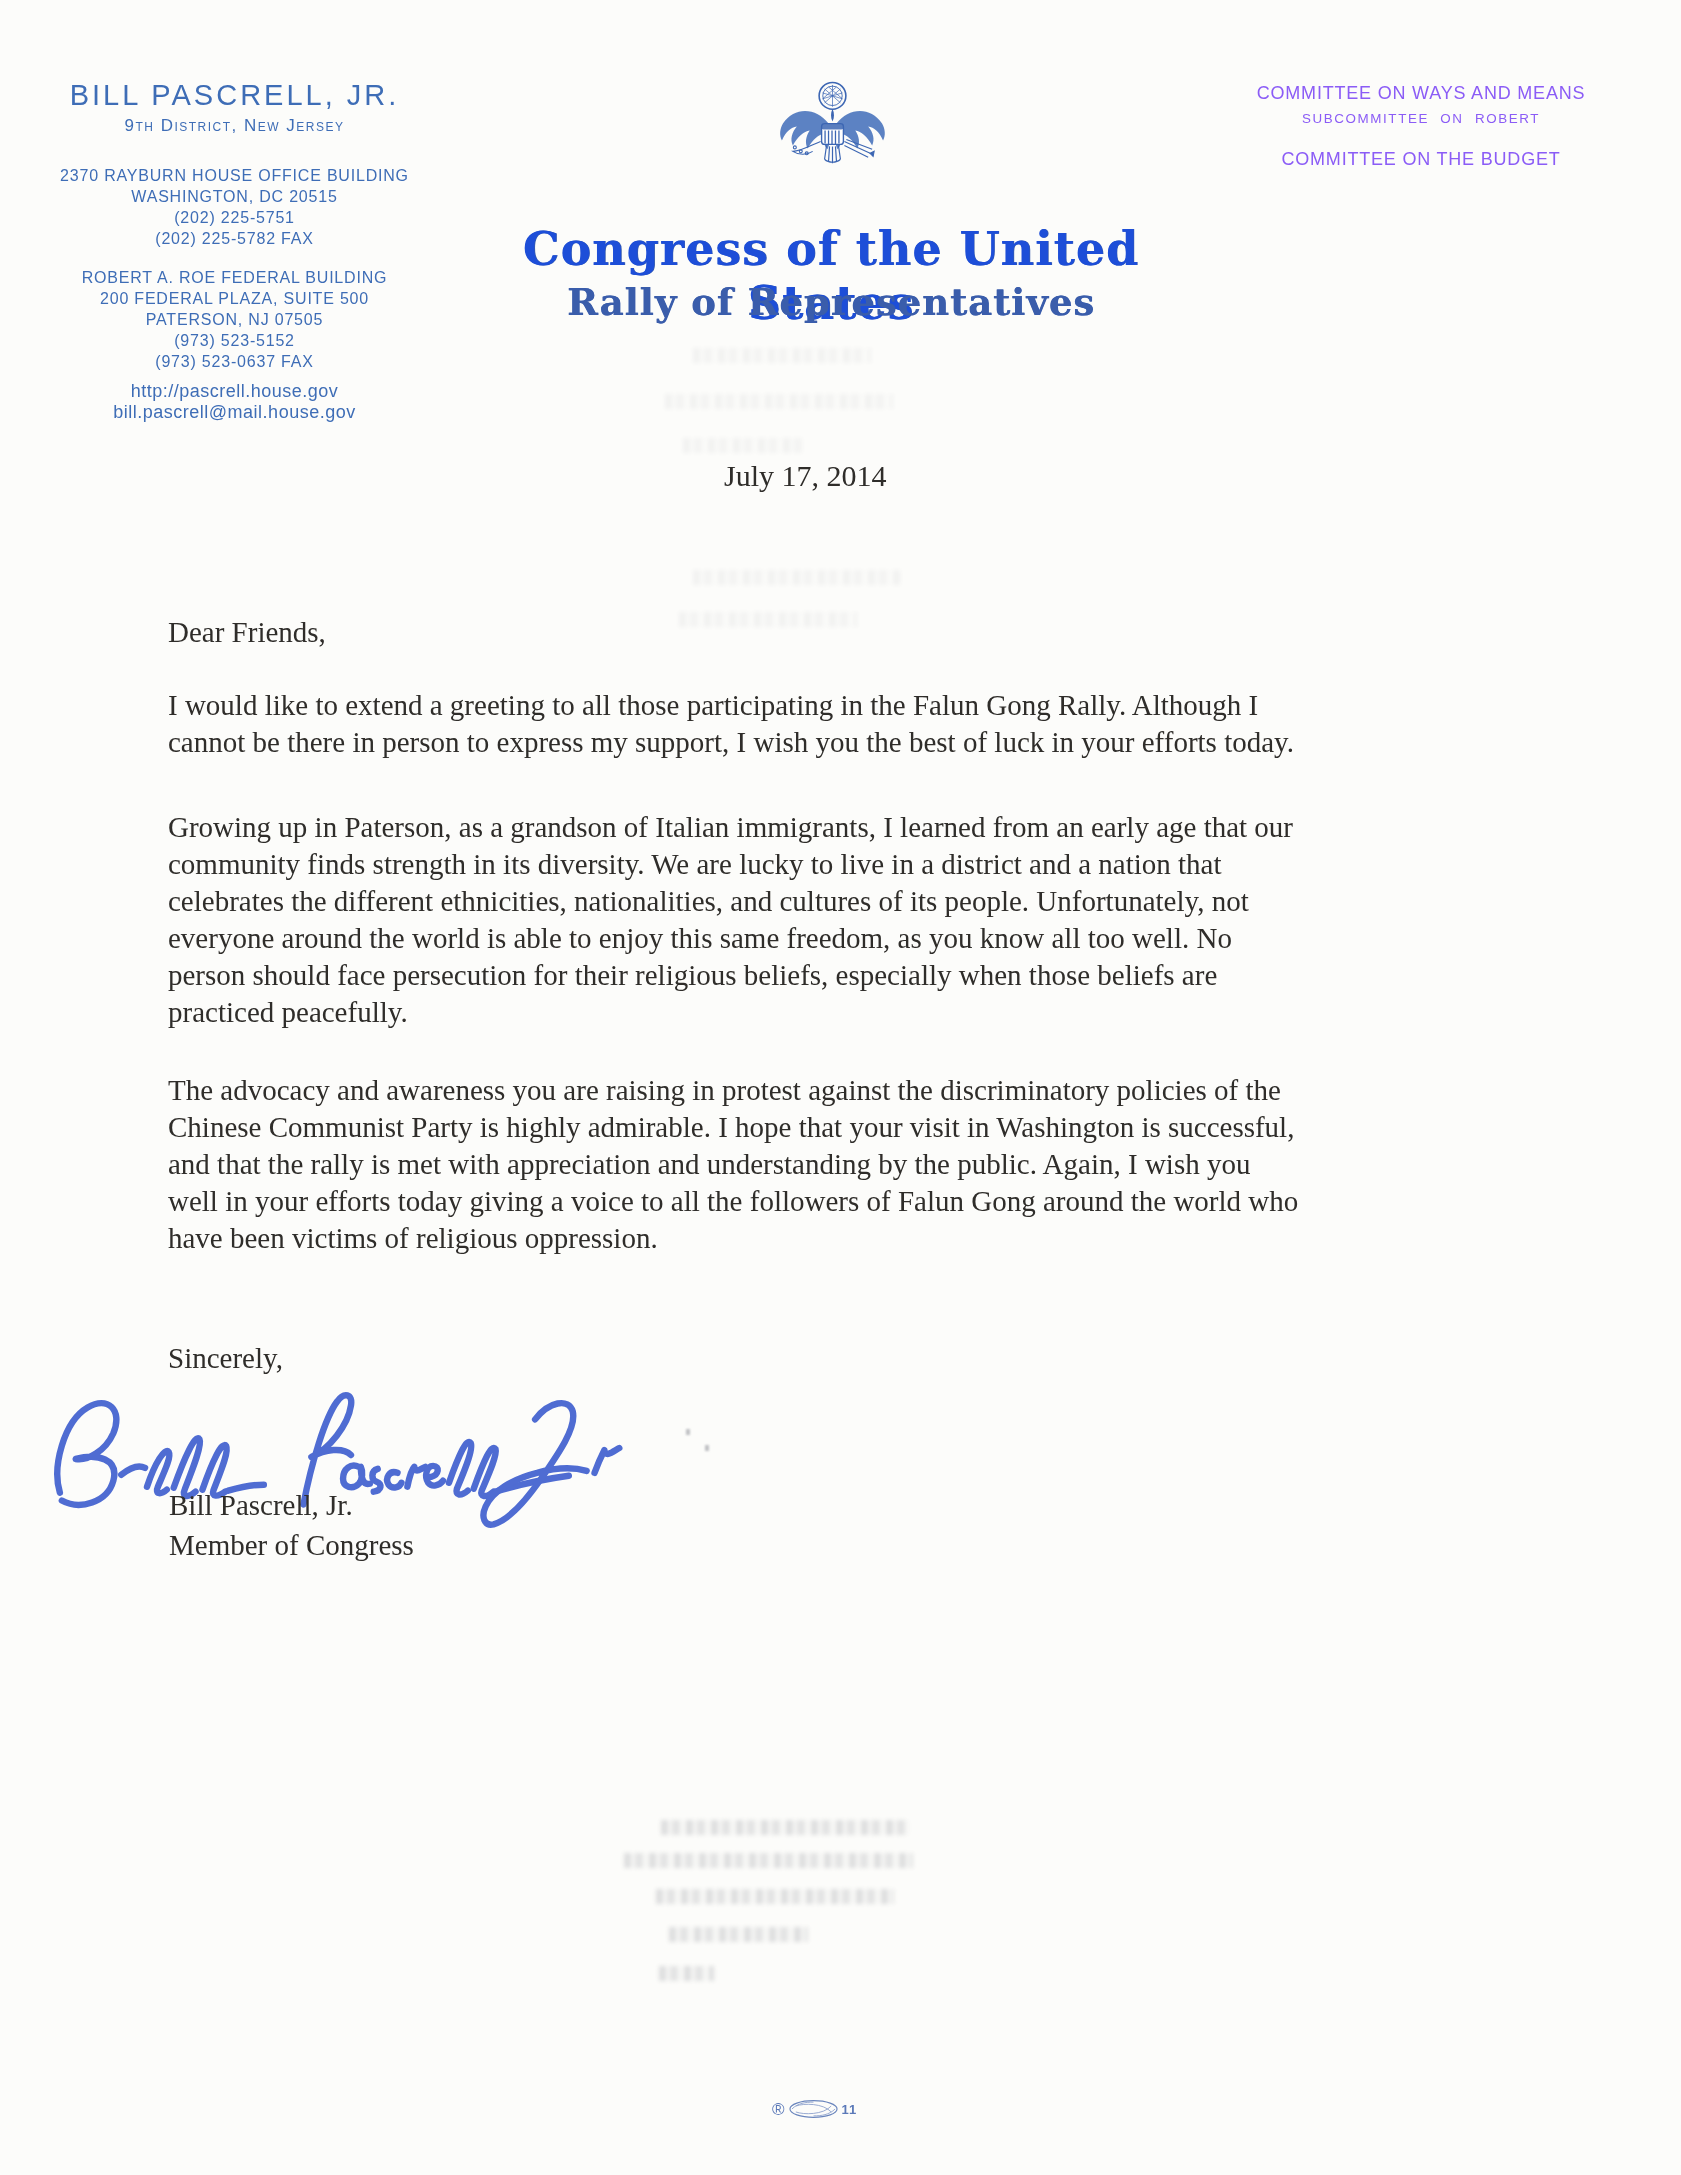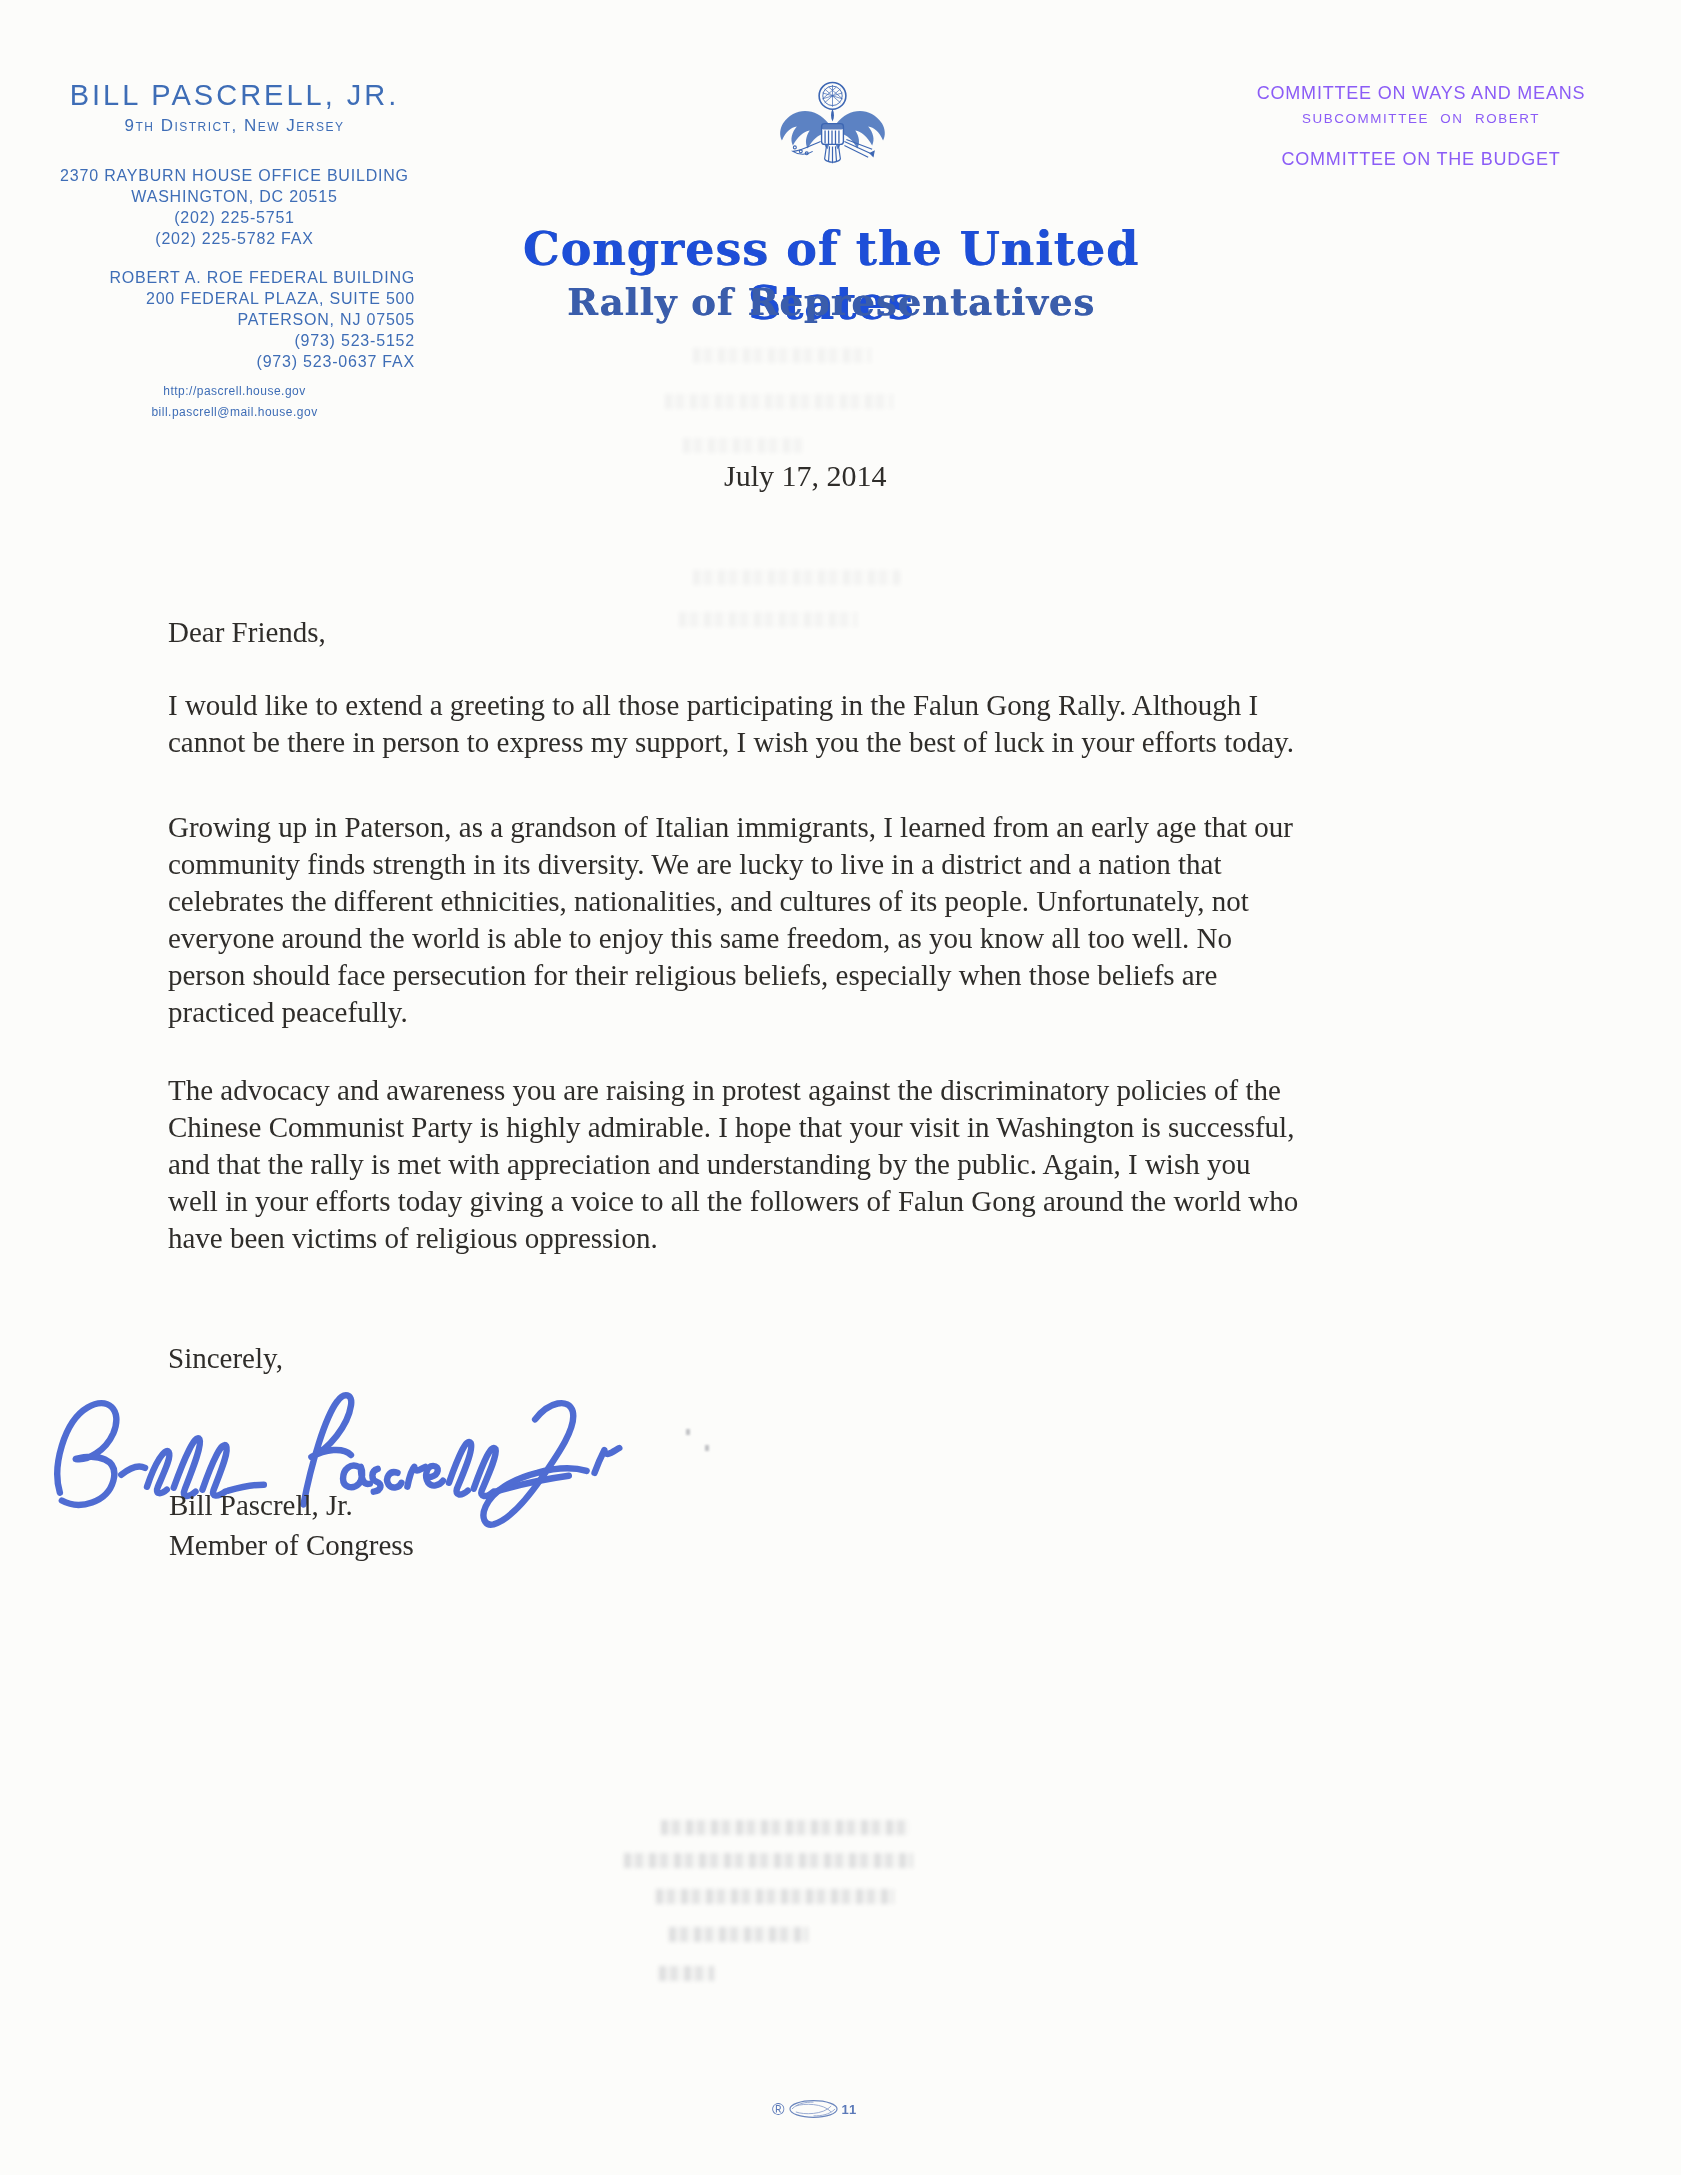--- a/index.html
+++ b/index.html
@@ -9,22 +9,22 @@
     font-family:"Liberation Serif", serif; color:#2f2d2a;
   }
   
   .lh-left {
     position:absolute; left:54px; top:79px; width:361px; text-align:center;
     color:#3e6db6; font-family:"Liberation Sans", sans-serif;
   }
   .lh-name { font-size:29px; letter-spacing:3px; }
   .lh-district { font-size:17px; font-variant:small-caps; letter-spacing:1.5px; margin-top:4px; }
   .lh-block { font-size:16px; letter-spacing:0.8px; line-height:21px; margin-top:29px; white-space:pre-line; }
-  .lh-block.nj { margin-top:18px;text-align:right; }
-  .lh-web { font-size:12px; letter-spacing:0.5px; line-height:21px; margin-top:9px; white-space:pre-line; }
+  .lh-block.nj { margin-top:18px; }
+  .lh-web { font-size:18px; letter-spacing:0.5px; line-height:21px; margin-top:9px; white-space:pre-line; }
   .lh-right {
     position:absolute; left:1223px; top:83px; width:396px; text-align:center;
     color:#8b5cf6; font-family:"Liberation Sans", sans-serif;
   }
   .committee { font-size:18px; letter-spacing:0.8px; }
   .subcommittee { font-size:13.4px; letter-spacing:1.6px; margin-top:7px; word-spacing:6px; }
   .committee.second { margin-top:23px; }
   .seal { position:absolute; left:777px; top:79px; width:111px; height:111px; }
   .masthead-title {
     position:absolute; left:445px; top:222px; width:772px; text-align:center;

